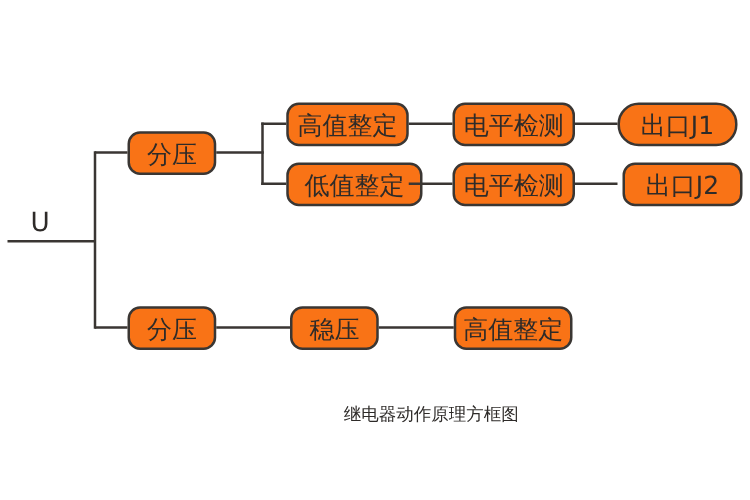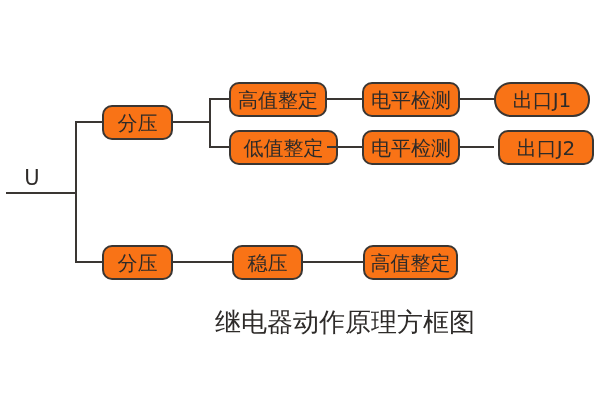--- a/index.html
+++ b/index.html
@@ -67,21 +67,21 @@
   .l-split-bot   { left: 209px; top: 146px; width: 20px;  height: 2px; }
   .l-gaozhi-out  { left: 327px; top: 98px;  width: 35px;  height: 2px; }
   .l-dizhi-out   { left: 327px; top: 146px; width: 35px;  height: 2px; }
   .l-dp1-out     { left: 460px; top: 98px;  width: 34px;  height: 2px; }
   .l-dp2-out     { left: 460px; top: 146px; width: 34px;  height: 2px; }
   .l-bot-in      { left: 76px;  top: 261px; width: 26px;  height: 2px; }
   .l-fenya2-out  { left: 173px; top: 261px; width: 59px;  height: 2px; }
   .l-wenya-out   { left: 303px; top: 261px; width: 60px;  height: 2px; }
   
   .t-input   { left: 18px;  top: 164px; width: 28px;  height: 28px; font-size: 21px; }
-  .t-caption { left: 230px; top: 307px; width: 230px; height: 30px; font-size: 26px; }
+  .t-caption { left: 230px; top: 317px; width: 230px; height: 30px; font-size: 14px; }
 </style>
 </head>
 <body>
 
 <div id="stage">
 
   <div class="label t-input">U</div>
   <div class="line l-u-in"></div>
   <div class="line l-trunk"></div>
 

